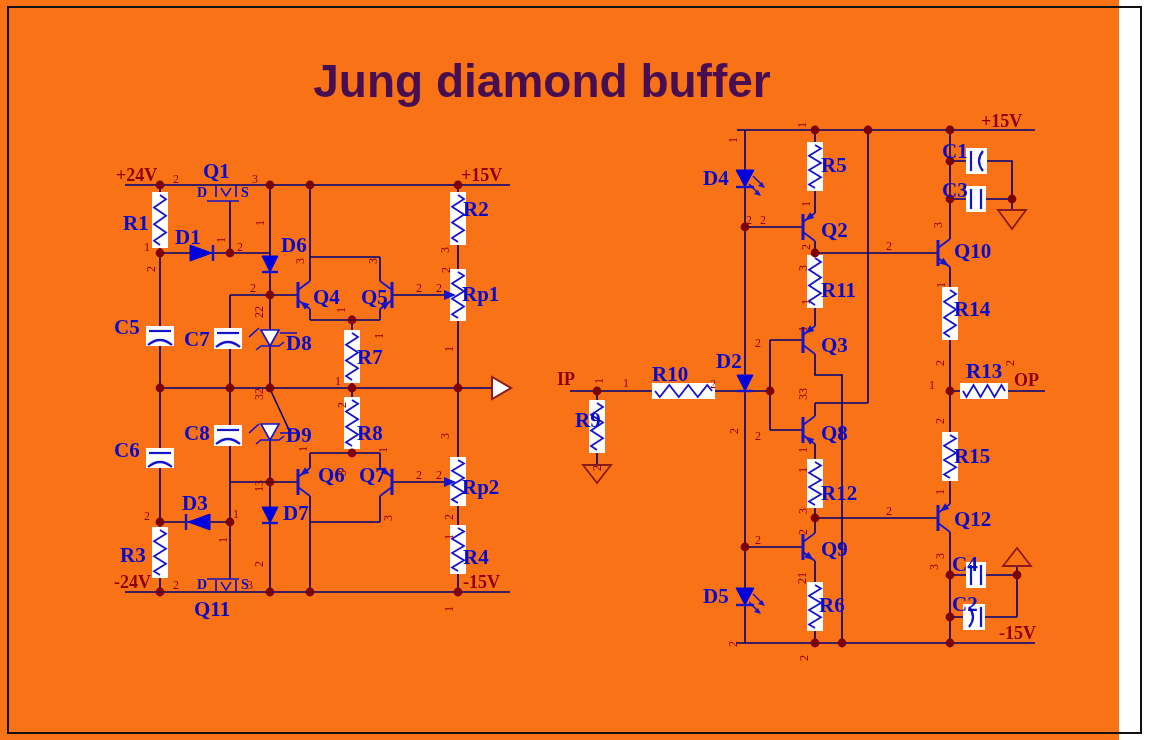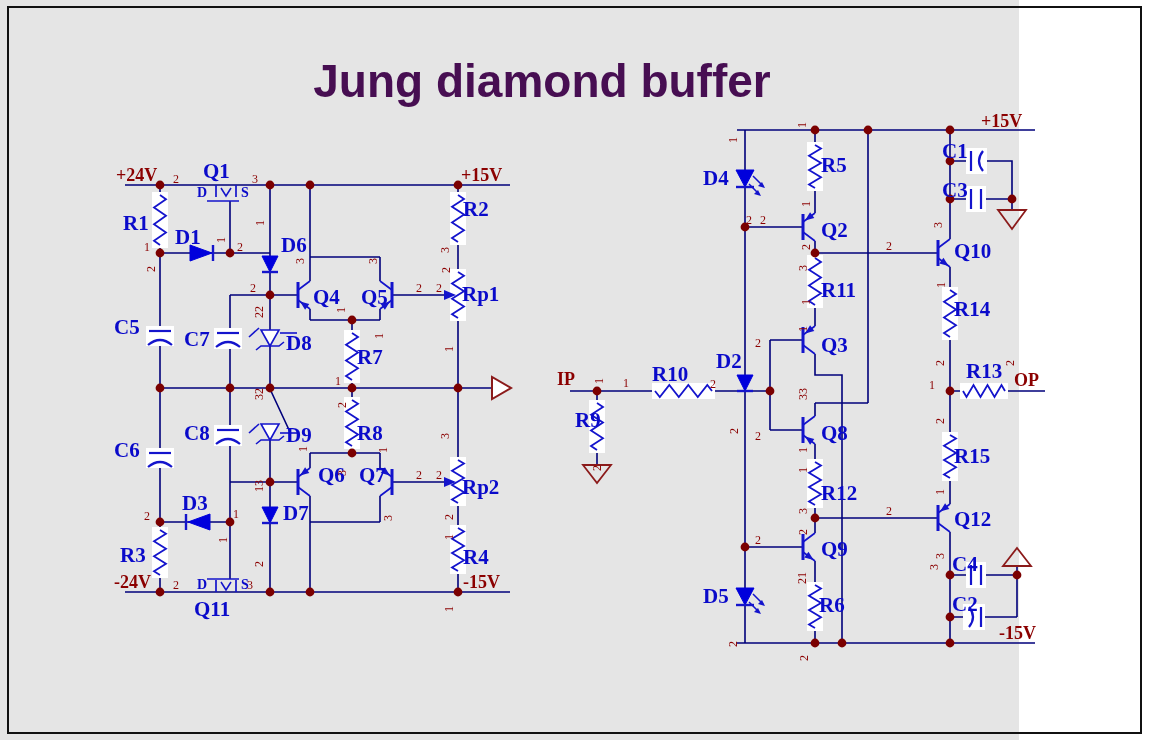--- a/index.html
+++ b/index.html
@@ -1,16 +1,16 @@
 <!DOCTYPE html>
 <html><head>
 <meta charset="utf-8">
 <style>
   html,body{margin:0;padding:0;background:#fff;}
-  #stage{position:relative;width:1019px;height:740px;background:#e5e5e5;}
+  #stage{position:relative;width:1119px;height:740px;background:#f97316;}
   svg{display:block;}
   .frame{fill:none;stroke:#111;stroke-width:2;}
   .wire{fill:none;stroke:#00007B;stroke-width:1.6;}
   .cp{fill:none;stroke:#1414CC;stroke-width:2.2;}
   .res{fill:none;stroke:#1414CC;stroke-width:1.8;}
   .df{fill:#0000DC;stroke:#0000DC;stroke-width:1;}
   .db{fill:none;stroke:#1414CC;stroke-width:2.4;}
   .zo{fill:#fff;stroke:#1414CC;stroke-width:1.6;}
   .zl{fill:none;stroke:#1414CC;stroke-width:1.6;}
   .tb{fill:none;stroke:#1414CC;stroke-width:3;}

